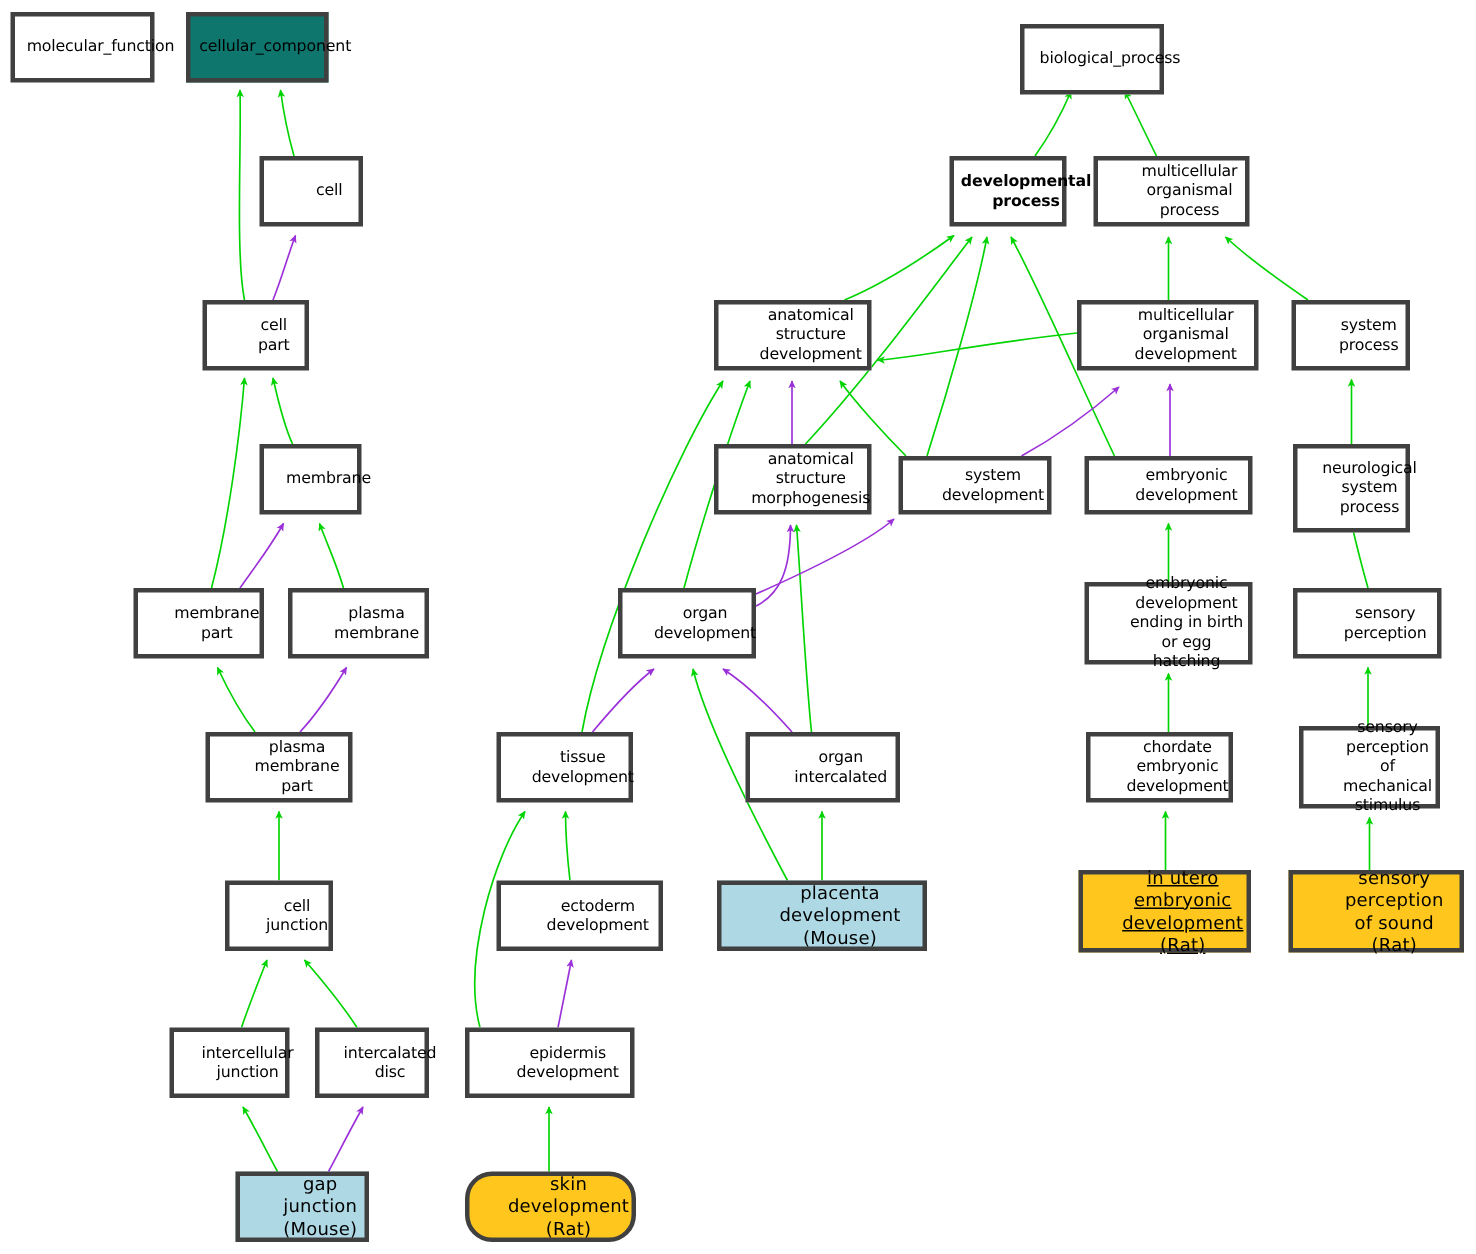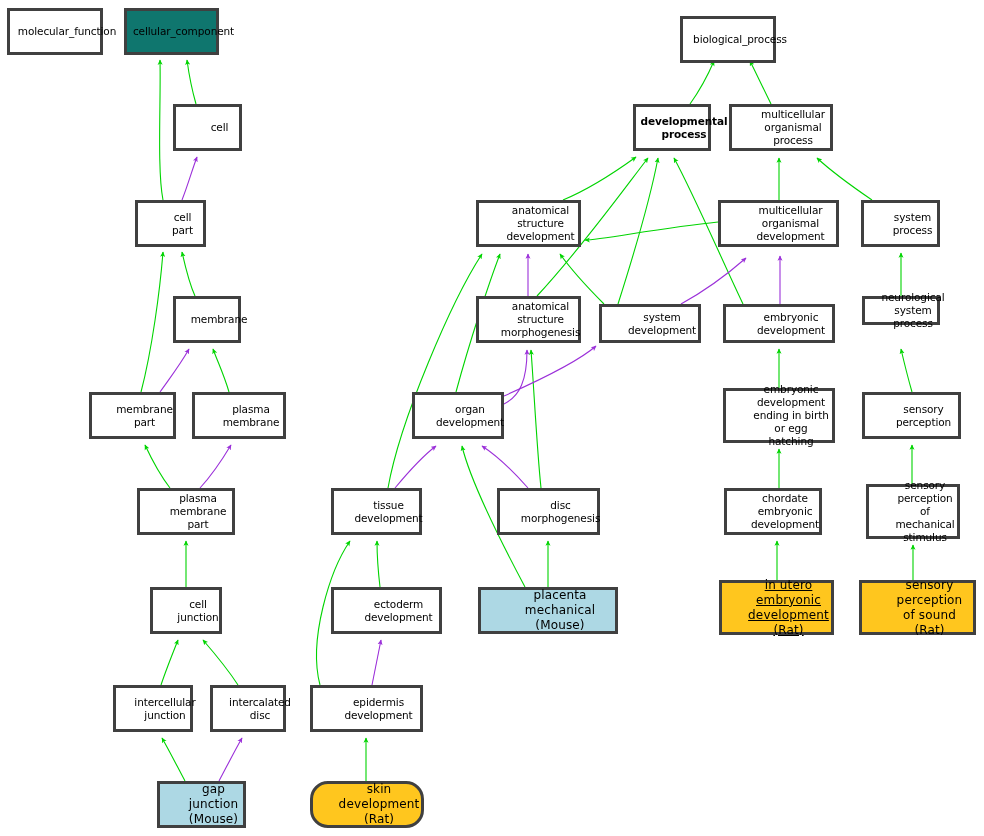--- a/index.html
+++ b/index.html
@@ -153,21 +153,21 @@
     <div class="go-node" style="left: 476px; top: 296px; width: 105px; height: 47px; background: rgb(255, 255, 255);">
       <span class="nlabel">anatomical structure
 morphogenesis</span>
     </div>
     <div class="go-node" style="left: 599px; top: 304px; width: 102px; height: 39px; background: rgb(255, 255, 255);">
       <span class="nlabel">system development</span>
     </div>
     <div class="go-node" style="left: 723px; top: 304px; width: 112px; height: 39px; background: rgb(255, 255, 255);">
       <span class="nlabel">embryonic development</span>
     </div>
-    <div class="go-node" style="left: 862px; top: 296px; width: 78px; height: 29px; background: rgb(255, 255, 255);">
+    <div class="go-node" style="left: 862px; top: 296px; width: 78px; height: 59px; background: rgb(255, 255, 255);">
       <span class="nlabel">neurological
 system process</span>
     </div>
     <div class="go-node" style="left: 89px; top: 392px; width: 87px; height: 47px; background: rgb(255, 255, 255);">
       <span class="nlabel">membrane part</span>
     </div>
     <div class="go-node" style="left: 192px; top: 392px; width: 94px; height: 47px; background: rgb(255, 255, 255);">
       <span class="nlabel">plasma membrane</span>
     </div>
     <div class="go-node" style="left: 412px; top: 392px; width: 92px; height: 47px; background: rgb(255, 255, 255);">
@@ -182,39 +182,39 @@
       <span class="nlabel">sensory perception</span>
     </div>
     <div class="go-node" style="left: 137px; top: 488px; width: 98px; height: 47px; background: rgb(255, 255, 255);">
       <span class="nlabel">plasma membrane
 part</span>
     </div>
     <div class="go-node" style="left: 331px; top: 488px; width: 91px; height: 47px; background: rgb(255, 255, 255);">
       <span class="nlabel">tissue development</span>
     </div>
     <div class="go-node" style="left: 497px; top: 488px; width: 103px; height: 47px; background: rgb(255, 255, 255);">
-      <span class="nlabel">disc morphogenesis</span>
+      <span class="nlabel">organ intercalated</span>
     </div>
     <div class="go-node" style="left: 724px; top: 488px; width: 98px; height: 47px; background: rgb(255, 255, 255);">
       <span class="nlabel">chordate embryonic
 development</span>
     </div>
     <div class="go-node" style="left: 866px; top: 484px; width: 94px; height: 55px; background: rgb(255, 255, 255);">
       <span class="nlabel">sensory perception
 of mechanical
 stimulus</span>
     </div>
     <div class="go-node" style="left: 150px; top: 587px; width: 72px; height: 47px; background: rgb(255, 255, 255);">
       <span class="nlabel">cell junction</span>
     </div>
     <div class="go-node" style="left: 331px; top: 587px; width: 111px; height: 47px; background: rgb(255, 255, 255);">
       <span class="nlabel">ectoderm development</span>
     </div>
     <div class="go-node annotated" style="left: 478px; top: 587px; width: 140px; height: 47px; background: rgb(173, 216, 228);">
-      <span class="nlabel">placenta mechanical
+      <span class="nlabel">placenta development
 (Mouse)</span>
     </div>
     <div class="go-node annotated" style="left: 719px; top: 580px; width: 115px; height: 55px; background: rgb(255, 198, 30); text-decoration: underline;">
       <span class="nlabel">in utero embryonic
 development
 (Rat)</span>
     </div>
     <div class="go-node annotated" style="left: 859px; top: 580px; width: 117px; height: 55px; background: rgb(255, 198, 30);">
       <span class="nlabel">sensory perception
 of sound

